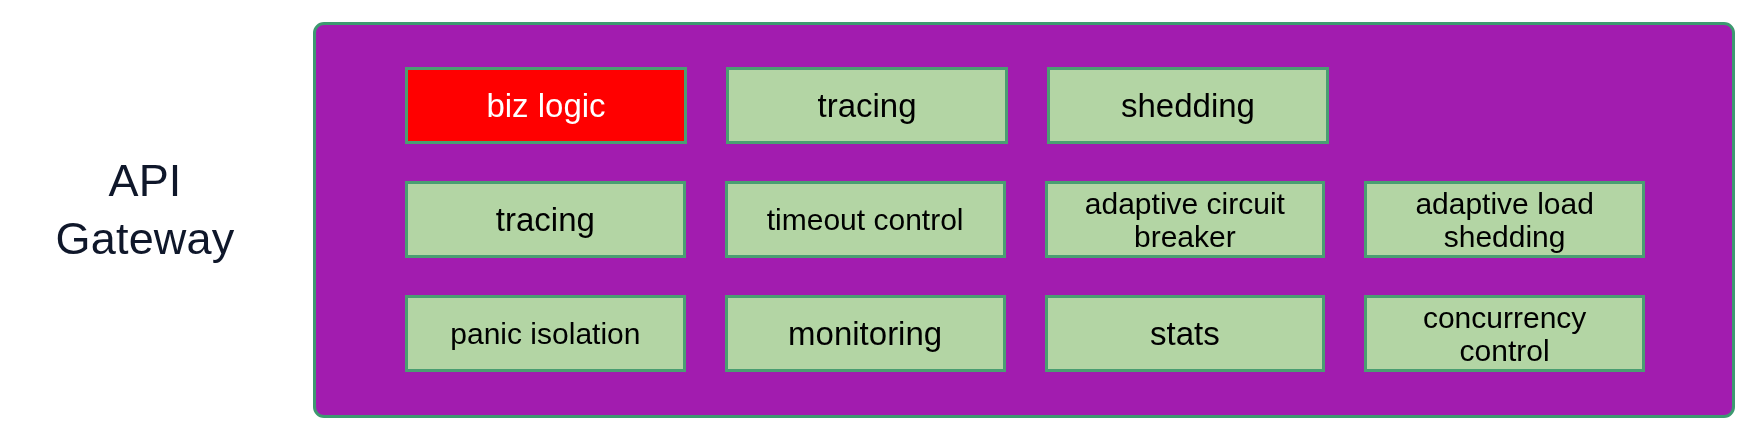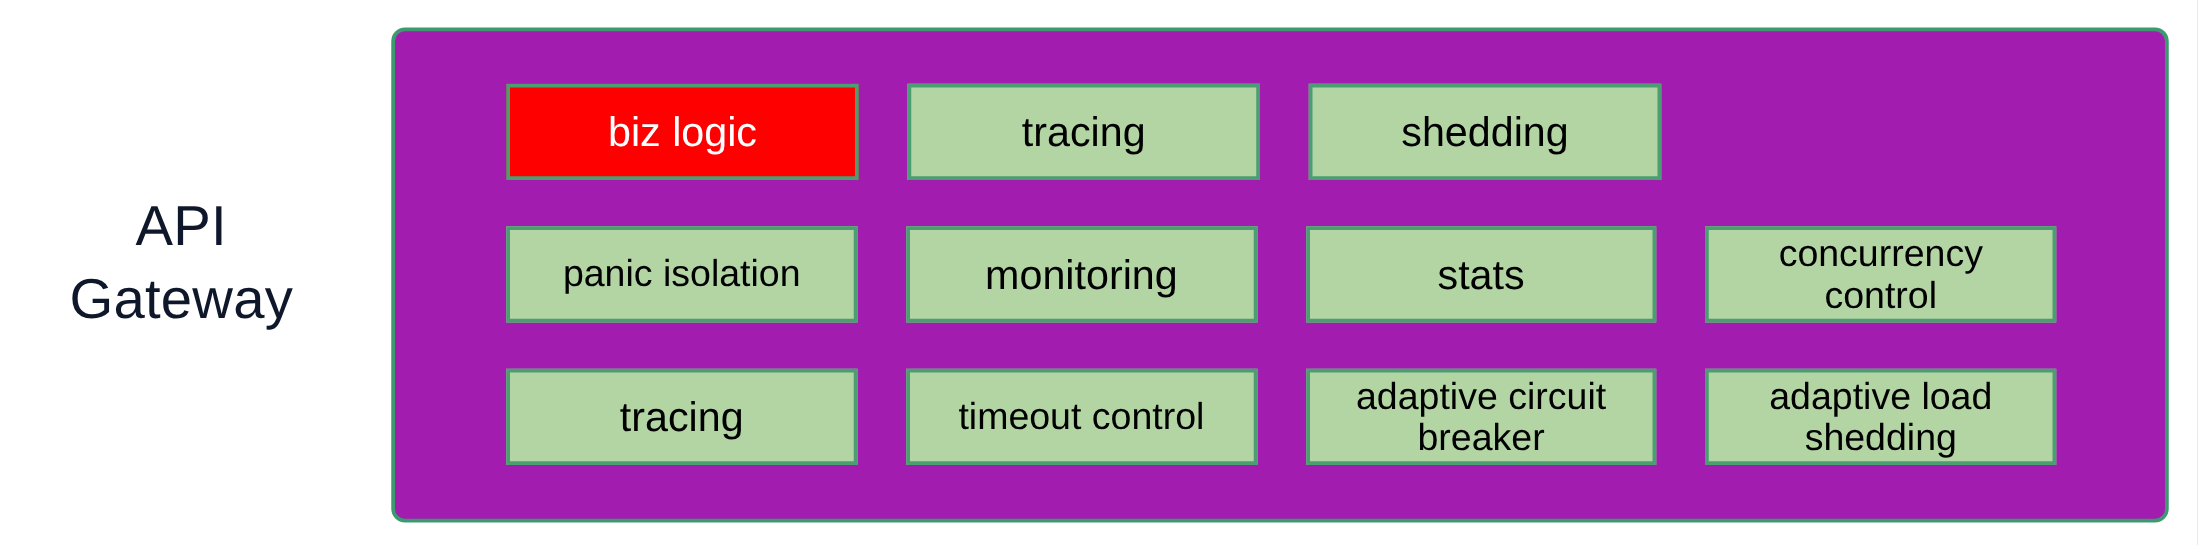--- a/index.html
+++ b/index.html
@@ -112,31 +112,31 @@
 
     <div id="capability-grid">
 
       <div class="grid-row">
         <div class="capability-box highlight">biz logic</div>
         <div class="capability-box">tracing</div>
         <div class="capability-box">shedding</div>
       </div>
 
       <div class="grid-row">
-        <div class="capability-box size-md">panic isolation</div>
-        <div class="capability-box">monitoring</div>
-        <div class="capability-box">stats</div>
-        <div class="capability-box size-wrap">concurrency
-control</div>
-      </div>
-
-      <div class="grid-row">
         <div class="capability-box">tracing</div>
         <div class="capability-box size-md">timeout control</div>
         <div class="capability-box size-wrap">adaptive circuit
 breaker</div>
         <div class="capability-box size-wrap">adaptive load
 shedding</div>
       </div>
 
+      <div class="grid-row">
+        <div class="capability-box size-md">panic isolation</div>
+        <div class="capability-box">monitoring</div>
+        <div class="capability-box">stats</div>
+        <div class="capability-box size-wrap">concurrency
+control</div>
+      </div>
+
     </div>
   </div>
 </div>
 
 </body></html>

